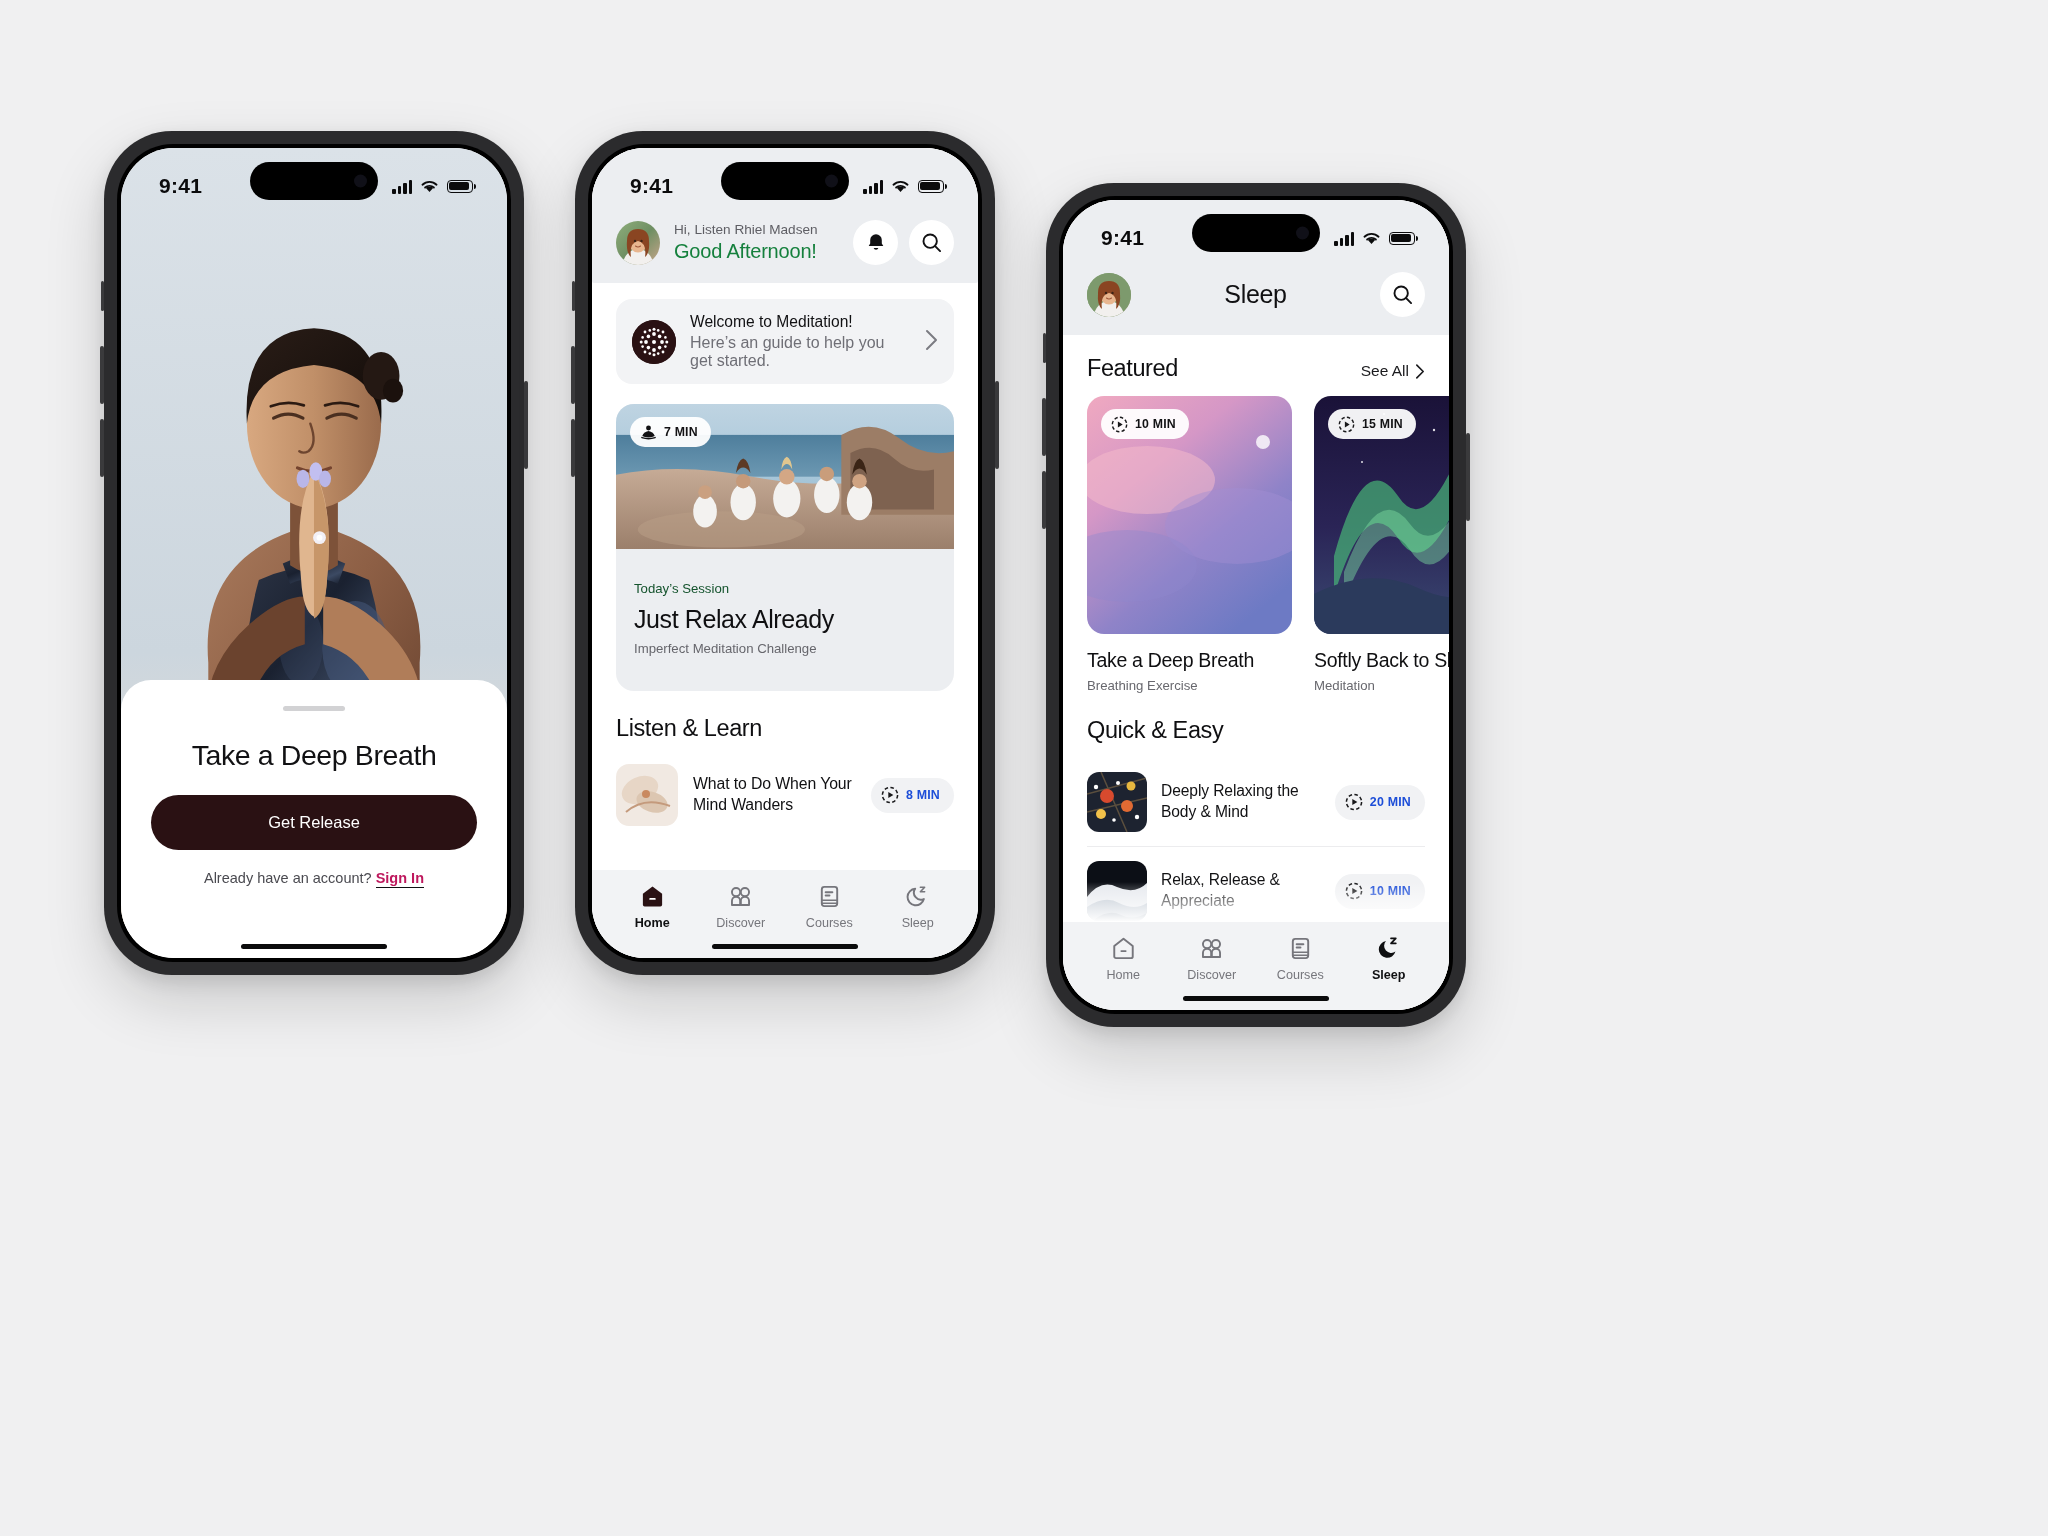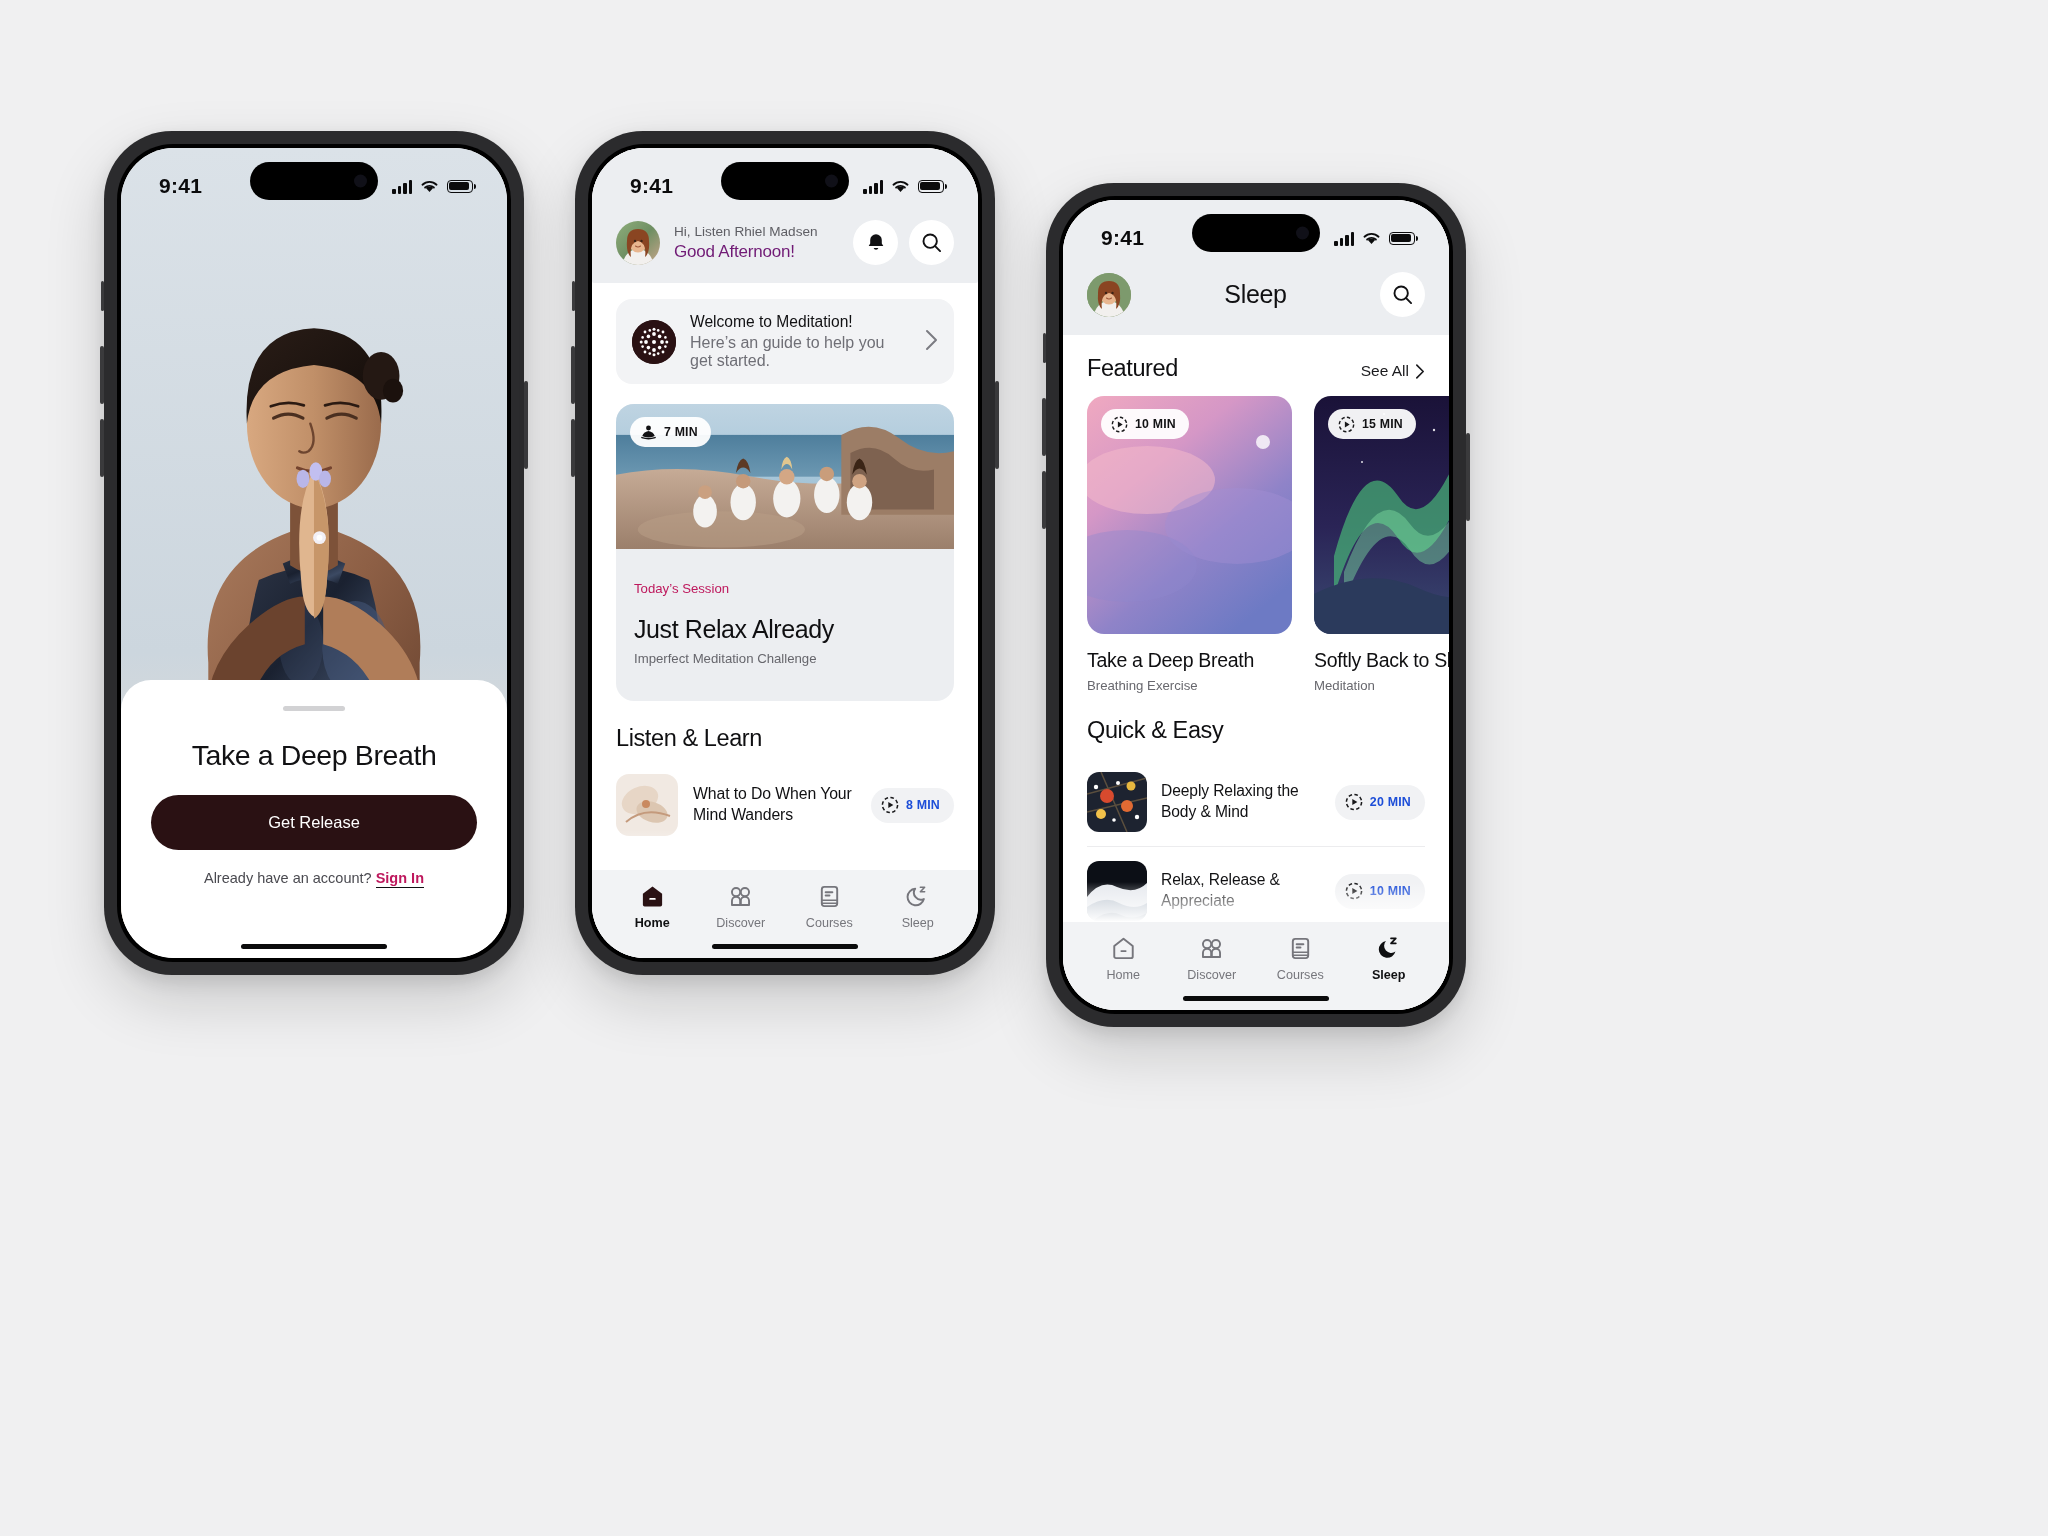--- a/index.html
+++ b/index.html
@@ -85,21 +85,21 @@
 
   
   #phone2 { left: 575px; top: 131px; width: 420px; height: 844px; }
   .p2-body { position: absolute; inset: 0; background: #fff; display: flex; flex-direction: column; }
   .p2-header {
     background: #eceef1; padding: 72px 24px 18px; border-radius: 0 0 2px 2px;
     display: flex; align-items: center; gap: 14px;
   }
   .avatar { width: 44px; height: 44px; border-radius: 50%; overflow: hidden; flex: 0 0 44px; position: relative; }
   .greet-hi { font-size: 13.6px; color: #5e5e64; margin-bottom: 3px; }
-  .greet-main { font-size: 17px; color: #701a75; letter-spacing: -.2px; }
+  .greet-main { font-size: 20px; color: #15803d; letter-spacing: -.2px; }
   .hdr-actions { margin-left: auto; display: flex; gap: 11px; }
   .circle-btn {
     width: 45px; height: 45px; border-radius: 50%; background: #fff;
     display: flex; align-items: center; justify-content: center; border: none; cursor: pointer;
   }
   .p2-scroll { flex: 1; overflow: hidden; padding: 0 24px; position: relative; }
 
   .welcome-card {
     display: flex; align-items: center; gap: 14px; background: #f2f3f5;
     border-radius: 16px; padding: 14px 16px; margin-top: 16px;
@@ -110,21 +110,21 @@
   .chev { margin-left: auto; color: #7b7b82; font-size: 22px; line-height: 1; }
 
   .session-card { margin-top: 20px; border-radius: 18px; overflow: hidden; background: #eceef1; }
   .session-img { height: 160px; position: relative; overflow: hidden; }
   .pill {
     position: absolute; left: 14px; top: 13px; height: 30px; border-radius: 16px;
     background: rgba(255,255,255,.94); display: flex; align-items: center; gap: 7px;
     padding: 0 13px 0 10px; font-size: 12.3px; font-weight: bold; color: #121214; letter-spacing: .2px;
   }
   .session-meta { padding: 17px 18px 18px; }
-  .sm-kicker { font-size: 13.2px; color: #be185d; margin-bottom: 19px; }
+  .sm-kicker { font-size: 13.2px; color: #14532d; margin-bottom: 9px; }
   .sm-title { font-size: 25px; color: #0f0f11; letter-spacing: -.4px; margin-bottom: 7px; }
   .sm-sub { font-size: 13.2px; color: #66666c; margin-bottom: 17px; }
   .btn-play {
     height: 48px; width: 100%; border-radius: 26px; background: #2a1113; color: #fff;
     font-size: 15.5px; border: none; cursor: pointer; font-family: inherit;
   }
   .sec-title { font-size: 23.5px; color: #0f0f11; letter-spacing: -.4px; margin: 24px 0 14px; }
   .ll-row { display: flex; align-items: center; gap: 15px; padding: 8px 0; }
   .ll-thumb { width: 62px; height: 62px; border-radius: 13px; overflow: hidden; flex: 0 0 62px; position: relative; }
   .ll-name { font-size: 15.8px; color: #111113; line-height: 1.3; letter-spacing: -.1px; }

